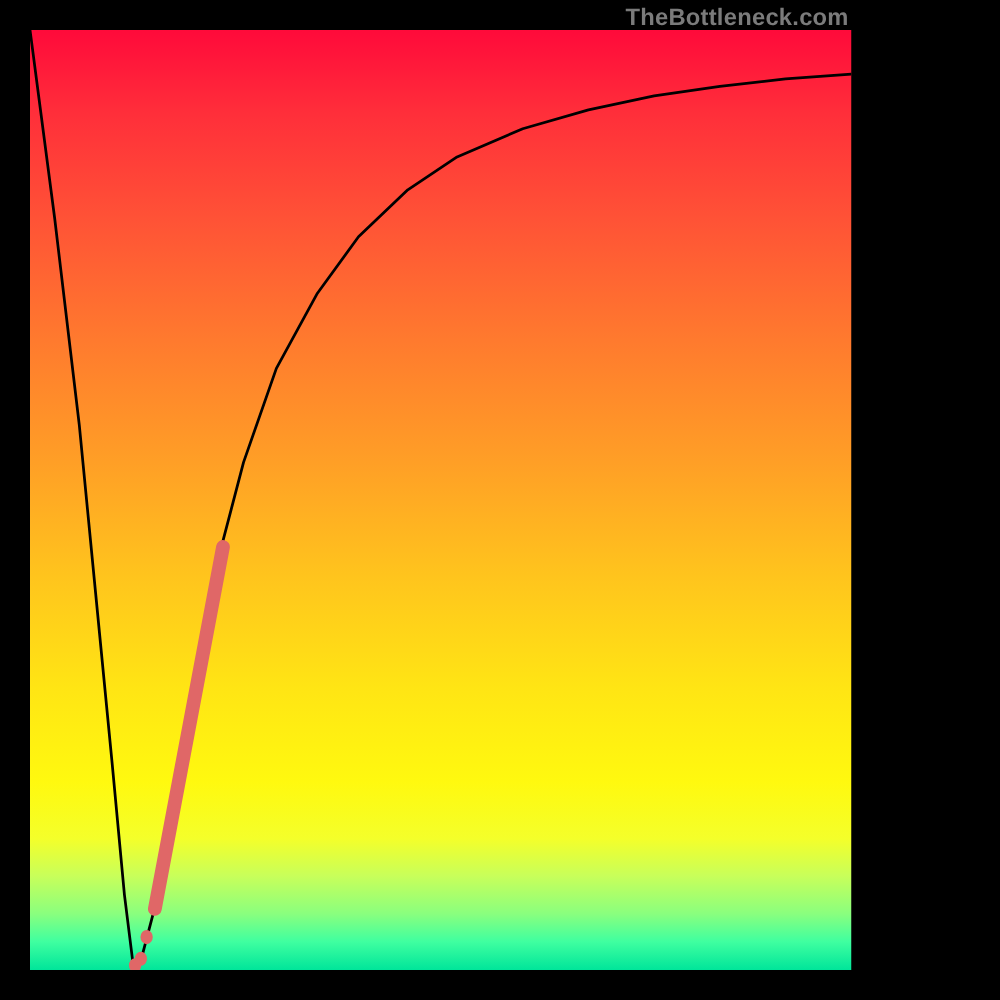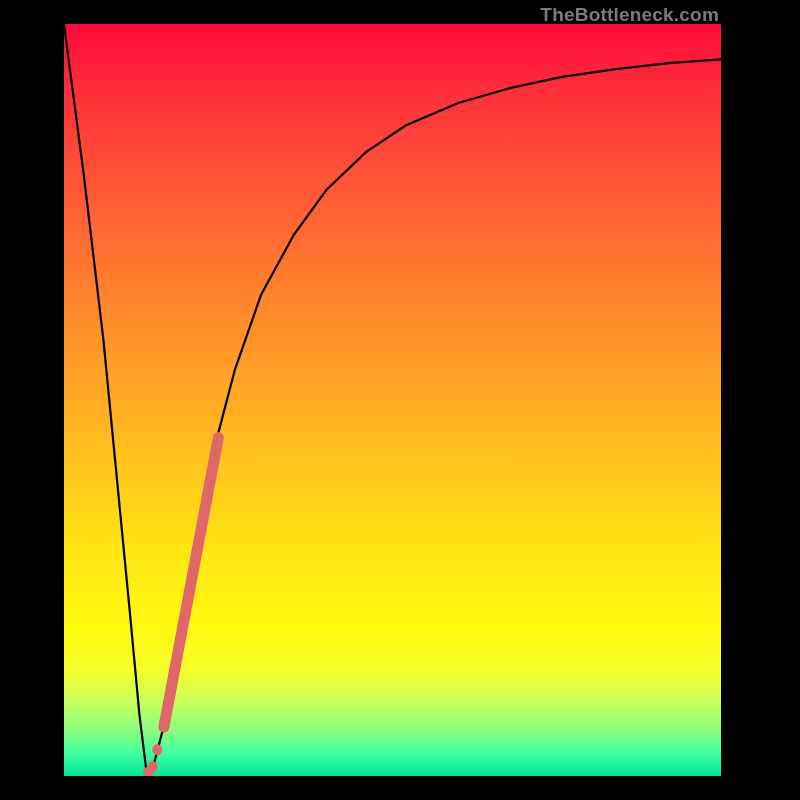--- a/index.html
+++ b/index.html
@@ -11,21 +11,20 @@
     background: #000;
     font-family: Arial, Helvetica, sans-serif;
   }
   .frame {
     position: relative;
     width: 705px;
     height: 800px;
     box-sizing: border-box;
     border: 24px solid #000;
     background: #000;
-    margin-left: 40px;
   }
   .plot {
     position: absolute;
     left: 0;
     top: 0;
     right: 0;
     bottom: 0;
     background: linear-gradient(
       to bottom,
       #ff0a3a 0%,

